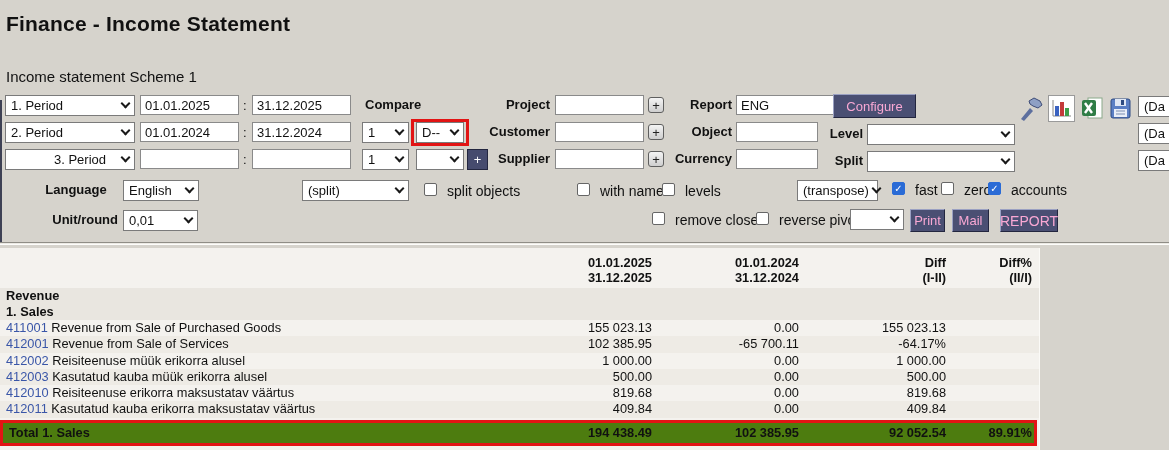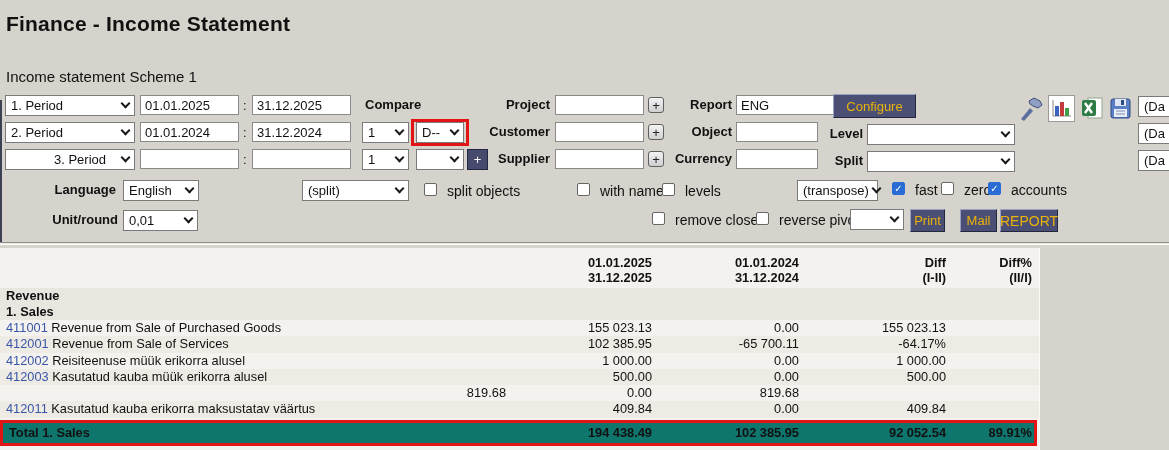--- a/index.html
+++ b/index.html
@@ -34,21 +34,21 @@
   .colon { font-size:13px; }
 
   .plusbox {
     width:16px; height:16px; border:1px solid #5f5f5f; border-radius:3px;
     background:linear-gradient(#f4f4f4,#cfcfcf);
     display:flex; align-items:center; justify-content:center;
     font-size:13px; line-height:1; color:#222; cursor:pointer;
   }
 
   .btn {
-    background:#4a4f73; color:#eab308; font-size:13px;
+    background:#4a4f73; color:#f9a8d4; font-size:13px;
     border:1px solid #23263f; border-top-color:#9aa0c2; border-left-color:#9aa0c2;
     display:flex; align-items:center; justify-content:center; cursor:pointer;
     font-family:inherit;
   }
   .btn-sq { background:#464b6e; color:#fff; font-size:13px; border:1px solid #23263f;
     display:flex; align-items:center; justify-content:center; cursor:pointer; }
 
   .cb {
     width:13px; height:13px; border:1.5px solid #666; border-radius:2px; background:#fff;
     display:inline-flex; align-items:center; justify-content:center; cursor:pointer;
@@ -80,21 +80,21 @@
   .thead { height:40px; padding-top:4px; }
   .thead .hcell { text-align:right; font-weight:bold; line-height:15.5px; font-size:12.8px; }
   .sec-row { height:16px; line-height:16px; font-weight:bold; padding-left:6px; background:#e9e6e0; }
   .data-row { height:16.3px; line-height:16.3px; }
   .data-row:nth-child(even) { background:#eeebe5; }
   .cell-name { padding-left:6px; white-space:nowrap; overflow:hidden; }
   .acct { color:#3a56a8; cursor:pointer; }
   .num { text-align:right; white-space:nowrap; }
   .total-box {
     margin-top:2px; width:1037px; height:26px;
-    border:3px solid #e21414; background:#0f766e;
+    border:3px solid #e21414; background:#4d7c0f;
   }
   .total-row { display:grid; grid-template-columns:503px 146px 147px 147px 86px; align-items:center;
     height:20px; font-weight:bold; }
   .partial-next-row { height:5px; overflow:hidden; line-height:14px; font-weight:bold; color:#2c3a6e; padding-left:8px; }
 </style>
 </head>
 <body>
 
 <div class="abs page-title">Finance - Income Statement</div>
 <div class="abs scheme-title">Income statement Scheme 1</div>
@@ -211,21 +211,21 @@
 <div class="abs sel" style="left:1138px; top:96px; width:60px;">
   <span>(Da</span>
 </div>
 <div class="abs sel" style="left:1138px; top:123px; width:60px;">
   <span>(Da</span>
 </div>
 <div class="abs sel" style="left:1138px; top:150px; width:60px;">
   <span>(Da</span>
 </div>
 
-<div class="abs lbl lbl-r" style="left:16px; top:182px; width:100px;">Language</div>
+<div class="abs lbl lbl-r" style="left:26px; top:182px; width:100px;text-align:center;">Language</div>
 <div class="abs sel" style="left:123px; top:180px; width:76px;">
   <span>English</span>
     <i class="chev"></i>
 </div>
 <div class="abs sel" style="left:302px; top:180px; width:107px;">
   <span>(split)</span>
     <i class="chev"></i>
 </div>
 <span class="abs cb" style="left:424px; top:183px;"></span>
 <span class="abs cb-lab" style="left:441px; top:183px;">split objects</span>
@@ -251,21 +251,21 @@
 </div>
 <span class="abs cb" style="left:652px; top:212px;"></span>
 <span class="abs cb-lab" style="left:669px; top:212px;">remove closed</span>
 <span class="abs cb" style="left:756px; top:212px;"></span>
 <span class="abs cb-lab" style="left:773px; top:212px;">reverse pivot</span>
 <div class="abs sel" style="left:850px; top:209px; width:54px;">
   <span></span>
     <i class="chev"></i>
 </div>
 <div class="abs btn" style="left:910px; top:209px; width:35px; height:23px;">Print</div>
-<div class="abs btn" style="left:952px; top:209px; width:37px; height:23px;margin-left:8px;">Mail</div>
+<div class="abs btn" style="left:952px; top:209px; width:37px; height:23px;">Mail</div>
 <div class="abs btn" style="left:1000px; top:209px; width:58px; height:23px; font-size:14px;">REPORT</div>
 
 <div class="abs divider"></div>
 
 <div class="abs report-area">
 
   <div class="trow thead">
     <div class="hcell"></div>
     <div class="hcell">
       <div>01.01.2025</div>
@@ -315,20 +315,21 @@
 
       <div class="trow data-row">
         <div class="cell-name"><span class="acct">412003</span> <span>Kasutatud kauba müük erikorra alusel</span></div>
         <div class="num">500.00</div>
         <div class="num">0.00</div>
         <div class="num">500.00</div>
         <div class="num"></div>
       </div>
 
       <div class="trow data-row">
+        <div class="cell-name"><span class="acct">412010</span> <span>Reisiteenuse erikorra maksustatav väärtus</span></div>
         <div class="num">819.68</div>
         <div class="num">0.00</div>
         <div class="num">819.68</div>
         <div class="num"></div>
       </div>
 
       <div class="trow data-row">
         <div class="cell-name"><span class="acct">412011</span> <span>Kasutatud kauba erikorra maksustatav väärtus</span></div>
         <div class="num">409.84</div>
         <div class="num">0.00</div>

